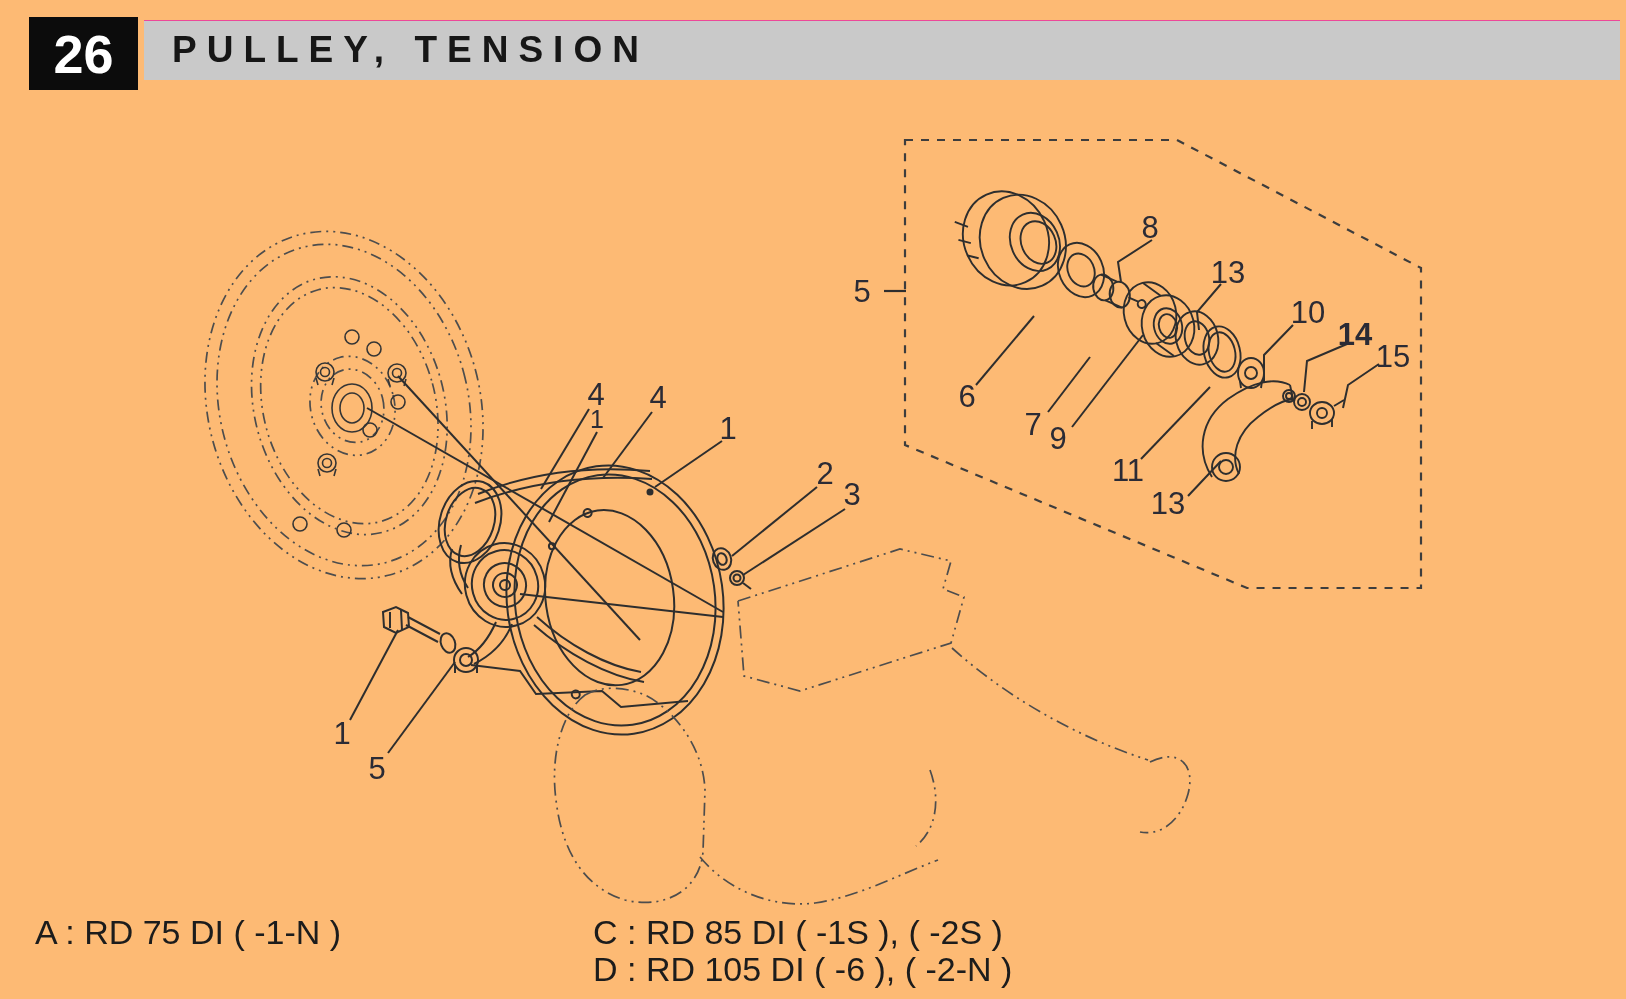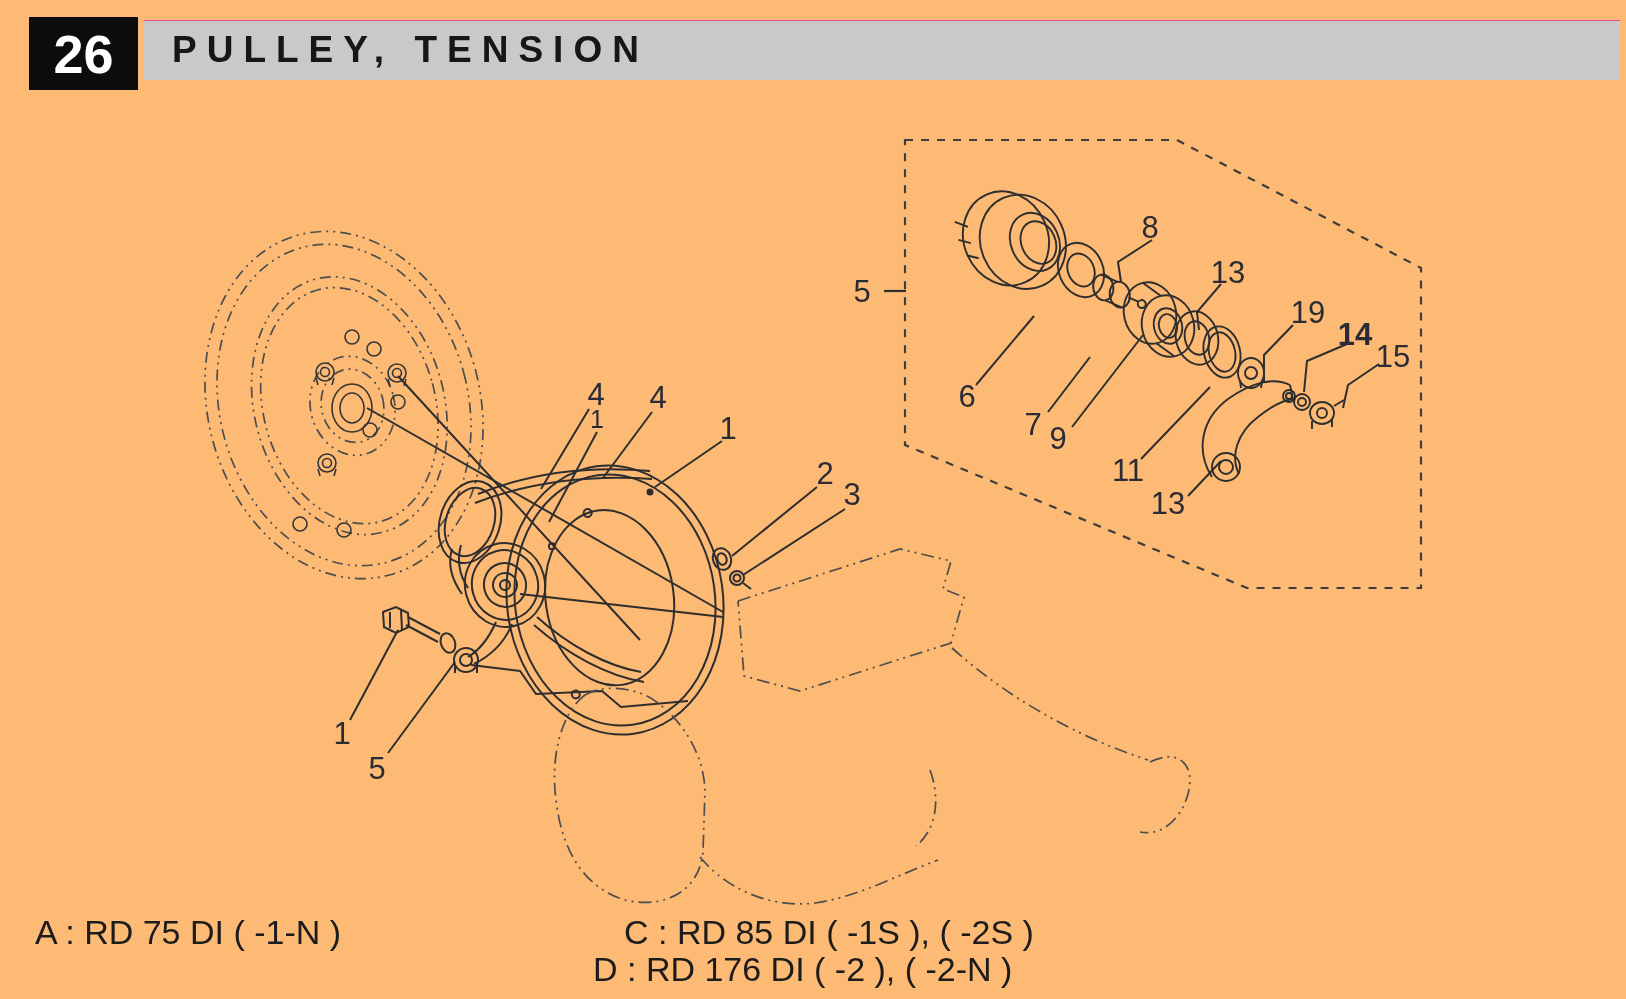--- a/index.html
+++ b/index.html
@@ -16,21 +16,21 @@
   
   #art{position:absolute;left:0;top:0;}
   
   .callout{position:absolute;transform:translate(-50%,-50%);font-size:31px;font-weight:400;
            color:#2b2b35;line-height:1;}
   .callout.small{font-size:25px;}
   
   .legend-item{position:absolute;font-size:34px;color:#1c1c1c;white-space:nowrap;line-height:32px;}
   #legend-a{left:35px;top:916px;}
   #legend-b{left:35px;top:953px;}
-  #legend-c{left:593px;top:916px;margin-left:31px;}
+  #legend-c{left:593px;top:916px;}
   #legend-d{left:593px;top:953px;}
 </style>
 </head>
 <body>
 
 <div id="page">
 
   <div id="num-box">
     <span>26</span>
   </div>
@@ -238,23 +238,23 @@
       <span class="callout" style="left: 852px; top: 494px;">3</span>
       <span class="callout" style="left: 342px; top: 733px;">1</span>
       <span class="callout" style="left: 377px; top: 768px;">5</span>
       <span class="callout" style="left: 862px; top: 291px;">5</span>
       <span class="callout" style="left: 967px; top: 396px;">6</span>
       <span class="callout" style="left: 1033px; top: 424px;">7</span>
       <span class="callout" style="left: 1058px; top: 438px;">9</span>
       <span class="callout" style="left: 1150px; top: 227px;">8</span>
       <span class="callout" style="left: 1228px; top: 272px;">13</span>
       <span class="callout" style="left: 1128px; top: 470px;">11</span>
-      <span class="callout" style="left: 1308px; top: 312px;">19</span>
+      <span class="callout" style="left: 1308px; top: 312px;">10</span>
       <span class="callout" style="left: 1168px; top: 503px;">13</span>
       <span class="callout" style="left: 1355px; top: 334px; font-weight: bold;">14</span>
       <span class="callout" style="left: 1393px; top: 356px;">15</span>
     </div>
 
   <div id="legend-a" class="legend-item">A : RD 75 DI ( -1-N )</div>
   <div id="legend-c" class="legend-item">C : RD 85 DI ( -1S ), ( -2S )</div>
-  <div id="legend-d" class="legend-item">D : RD 176 DI ( -2 ), ( -2-N )</div>
+  <div id="legend-d" class="legend-item">D : RD 105 DI ( -6 ), ( -2-N )</div>
 
 </div>
 
 </body></html>

